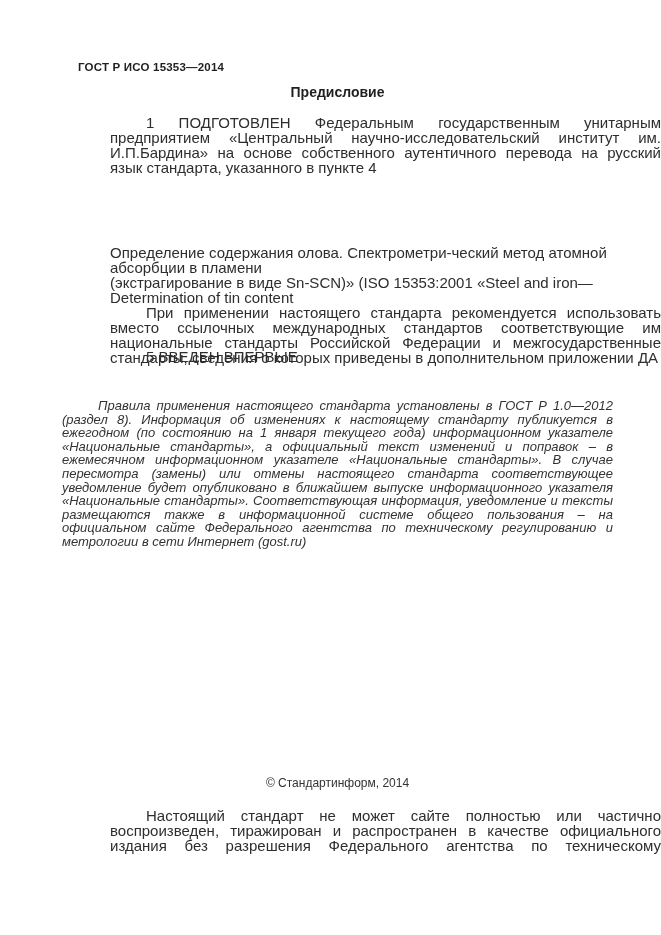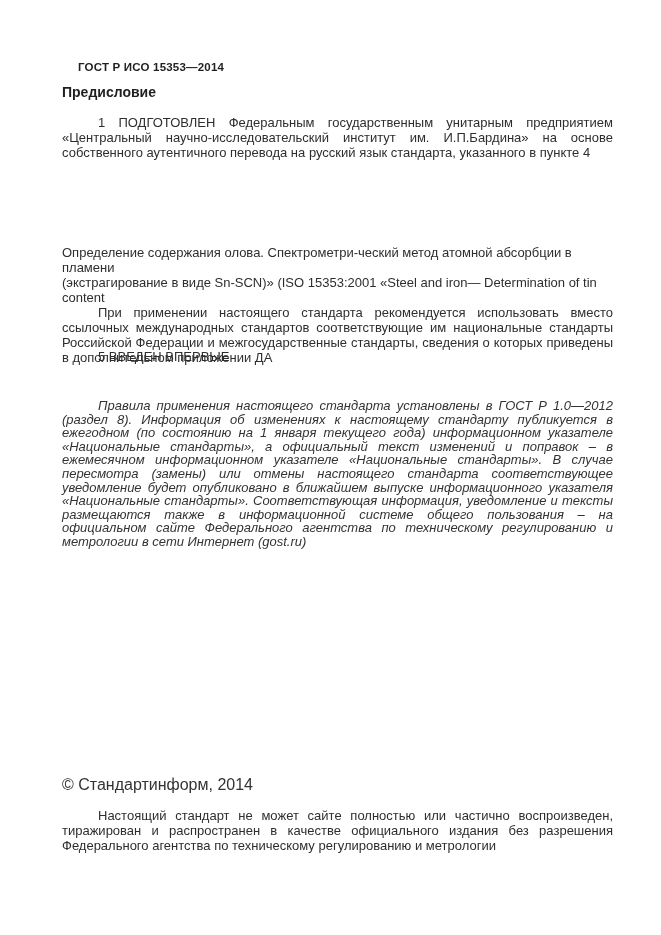--- a/index.html
+++ b/index.html
@@ -7,47 +7,47 @@
   .page {
     position: relative;
     width: 661px;
     height: 857px;
     background: #ffffff;
     overflow: hidden;
     color: #2e2e2e;
     font-family: "Liberation Sans", "DejaVu Sans", sans-serif;
   }
   .blk { position: absolute; left: 62px; width: 551px; }
-  .body-text { font-size: 13px; line-height: 15px; }
+  .body-text { font-size: 15px; line-height: 15px; margin-left: 48px; }
   .just { text-align: justify; }
   .ind { text-indent: 36px; }
   .doc-header {
     position: absolute; left: 78px; top: 61px;
     font-size: 11.5px; font-weight: bold; color: #1f1f1f;
     letter-spacing: 0.2px; white-space: nowrap;
   }
   .doc-title {
     position: absolute; left: 62px; top: 84px; width: 551px;
-    text-align: left; font-size: 14px; font-weight: bold; color: #1f1f1f;
+    text-align: center; font-size: 14px; font-weight: bold; color: #1f1f1f;
   }
   .p1 { top: 115px; }
   .p2 { top: 172px; }
   .p3 { top: 206px; }
   .sec4 { top: 245px; }
   .sec4 .full-line { text-align: justify; text-align-last: justify; text-indent: 36px; }
   .sec4 .hang { padding-left: 31px; }
   .p5 { top: 349px; text-indent: 36px; }
   .italic-note {
     top: 399px;
     font-style: italic;
     font-size: 13px; line-height: 13.6px;
     text-align: justify; text-indent: 36px;
     color: #333333;
   }
-  .copyright { top: 776px; text-align: left; font-size: 16px; color: #333333; }
+  .copyright { top: 776px; text-align: center; font-size: 12px; color: #333333; }
   .restriction { top: 808px; }
   .page-number { position: absolute; left: 78px; top: 856px; font-size: 16px; color: #333333; }
 </style>
 </head>
 <body>
 
 <div class="page">
 
   <div class="doc-header">ГОСТ Р ИСО 15353—2014</div>
 

